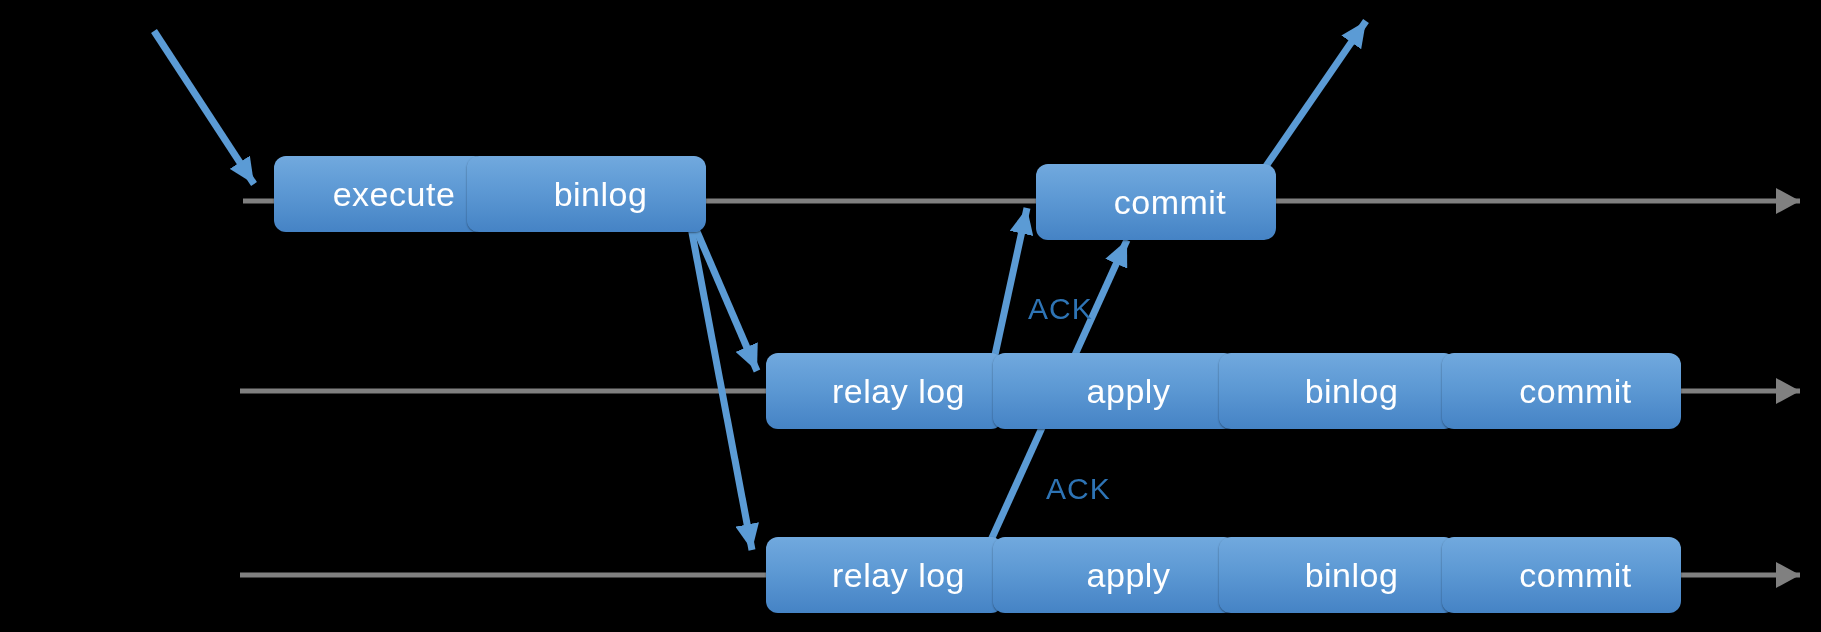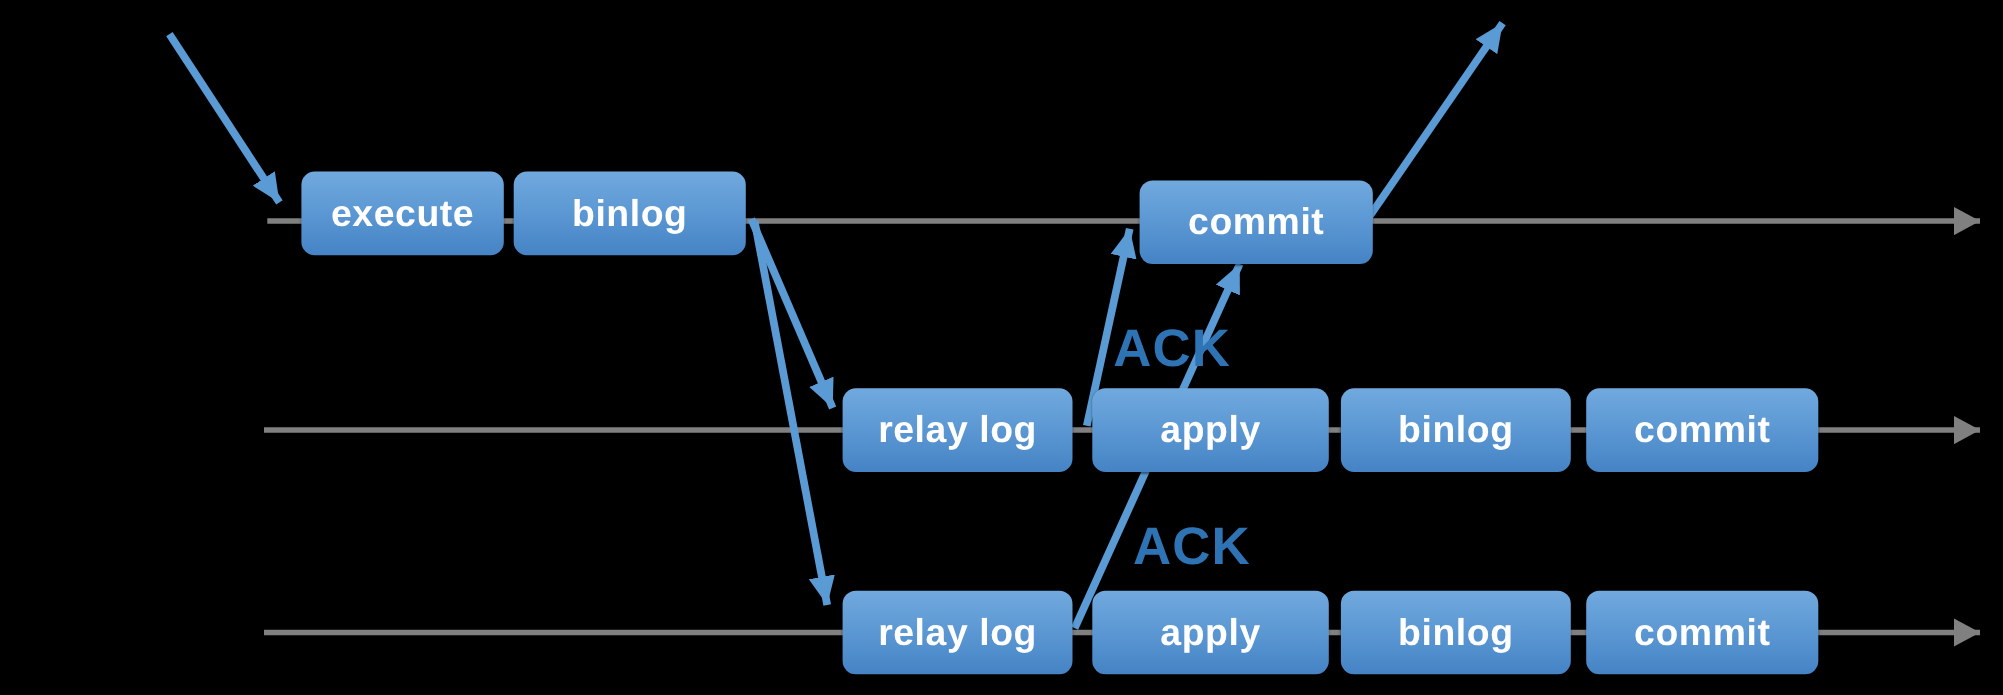--- a/index.html
+++ b/index.html
@@ -11,30 +11,32 @@
     font-family:"Liberation Sans", sans-serif;
   }
   #wires{position:absolute;left:0;top:0;}
   .box{
     position:absolute;
     background:linear-gradient(180deg,#71a9de 0%,#5d99d4 45%,#4583c5 100%);
     border-radius:12px;
     box-shadow:0 1px 2px rgba(0,0,0,.45);
     display:flex;align-items:center;justify-content:center;
     color:#fff;
-    font-size:34px;font-weight:bold;
+    font-size:34px;font-weight:normal;
     letter-spacing:.5px;
     white-space:nowrap;
+    padding-left:28px;
   }
   .ack{
     position:absolute;
     color:#2e74b5;
-    font-size:48px;font-weight:bold;
+    font-size:30px;font-weight:normal;
     letter-spacing:1px;
     line-height:1;
+    margin-left:16px;
   }
 </style>
 </head>
 <body>
 
 <div id="canvas">
 
   <svg id="wires" width="1821" height="632" viewBox="0 0 1821 632">
     <defs>
       <marker id="grayhead" markerUnits="userSpaceOnUse" markerWidth="26" markerHeight="26" refX="24" refY="13" orient="auto">

